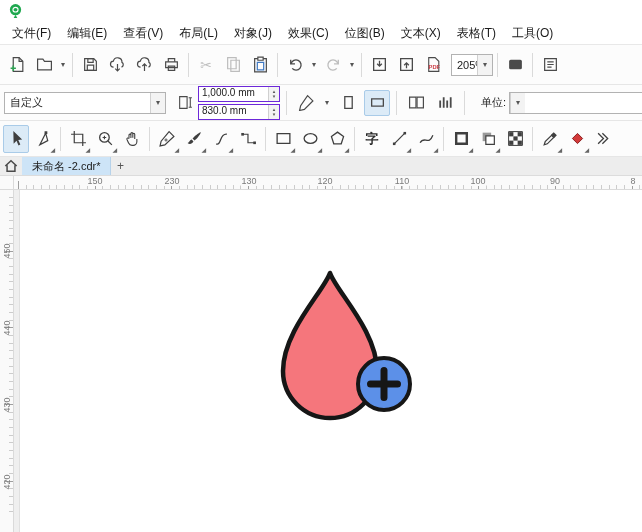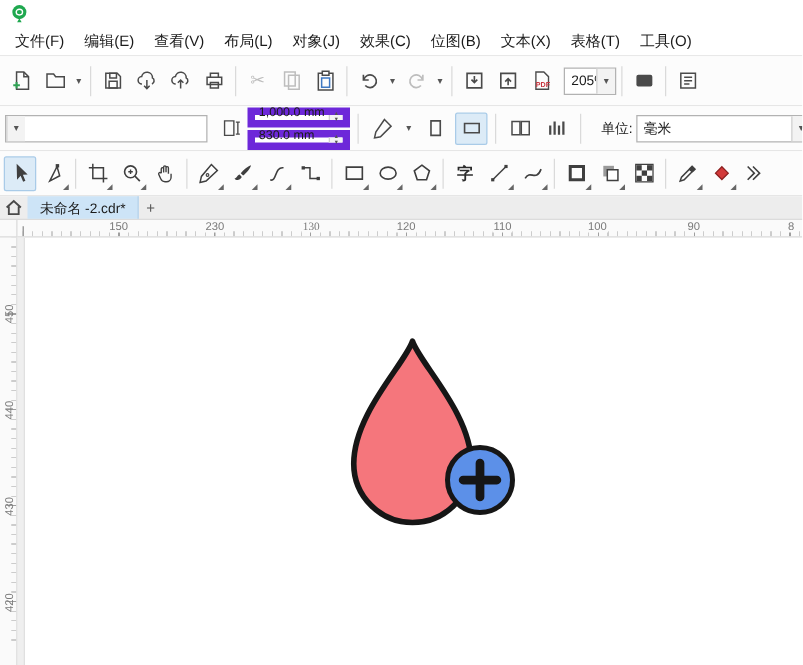--- a/index.html
+++ b/index.html
@@ -23,21 +23,21 @@
 .sep{width:1px;height:24px;background:#dadada;margin:0 3px;flex:0 0 auto}
 .car{font-size:8px;color:#555;width:10px;text-align:center;flex:0 0 auto}
 .glyph{font-size:14px}
 .combo{height:22px;border:1px solid #b2b2b2;background:#fff;display:flex;align-items:center;font-size:11px;color:#1b1b1b;flex:0 0 auto}
 .combo .cval{flex:1;padding:0 5px;white-space:nowrap;overflow:hidden}
 .combo .cbtn{width:15px;height:100%;display:flex;align-items:center;justify-content:center;border-left:1px solid #d0d0d0;background:#f3f3f3}
 .combo.preset{width:162px;margin-right:6px}
 .combo.zoomc{width:42px;margin-left:4px}
 .combo.unitsc{width:140px}
 .numcol{display:flex;flex-direction:column;gap:2px;flex:0 0 auto}
-.numfield{width:82px;height:16px;border:6px solid #6d28d9;background:#fff;display:flex;align-items:flex-end;font-size:10px;color:#1b1b1b}
+.numfield{width:82px;height:16px;border:1px solid #6d28d9;background:#fff;display:flex;align-items:flex-start;font-size:10px;color:#1b1b1b}
 .numfield .nval{flex:1;padding:0 3px;white-space:nowrap;overflow:hidden}
 .spin{display:flex;flex-direction:column;width:11px;border-left:1px solid #d0d0d0;background:#f3f3f3;height:100%;align-items:center;justify-content:center}
 .spin i{font-style:normal;font-size:5px;line-height:5px;color:#555}
 .plabel{font-size:11px;color:#1b1b1b;margin:0 0 0 10px;white-space:nowrap}
 .house{width:22px;height:19px;display:flex;align-items:center;justify-content:center}
 .tab{height:32px;display:flex;align-items:center;background:#cde4f7;border-right:1px solid #b6d2ea;padding:0 10px;font-size:11px;color:#1b1b1b;white-space:nowrap}
 .addtab{width:18px;height:19px;display:flex;align-items:center;justify-content:center;font-size:12px;color:#555}
 .corner{position:absolute;left:0;top:176px;width:14px;height:14px;background:#fafafa;border-right:1px solid #dadada;border-bottom:1px solid #dadada;z-index:3}
 .rulerh{position:absolute;left:14px;right:0;top:176px;height:14px;background:#fafafa;border-bottom:1px solid #dadada;z-index:2;
  background-image:repeating-linear-gradient(90deg,#9e9e9e 0 1px,transparent 1px 76.7px),repeating-linear-gradient(90deg,#cccccc 0 1px,transparent 1px 7.67px);
@@ -186,20 +186,21 @@
     <span class="ico">
       <svg class="icon" viewBox="0 0 16 16" fill="none" stroke="currentColor" stroke-width="1.2">
           <rect x="2.5" y="2.5" width="11" height="11"></rect>
           <path d="M5 5.5h6M5 8h6M5 10.5h4"></path>
         </svg>
     </span>
   </div>
 
   <div class="row propbar">
     <div class="combo preset">
+      <span class="cval">自定义</span>
       <span class="cbtn">
           <span class="car">▾</span>
         </span>
     </div>
     <span class="ico" style="width:20px">
       <svg class="icon" viewBox="0 0 16 16" fill="none" stroke="currentColor" stroke-width="1.1">
           <rect x="2.5" y="2.5" width="7" height="11"></rect>
           <path d="M12.5 3.5v9M11 3.5h3M11 12.5h3"></path>
         </svg>
     </span>
@@ -244,21 +245,20 @@
         </svg>
     </span>
     <span class="ico">
       <svg class="icon" viewBox="0 0 16 16" fill="none" stroke="currentColor" stroke-width="1.8">
           <path d="M3 13V6M6.3 13V3M9.6 13V6M12.9 13V3"></path>
         </svg>
     </span>
     <span class="sep"></span>
     <span class="plabel">单位:</span>
     <div class="combo unitsc">
-      <span class="cval">毫米</span>
       <span class="cbtn">
           <span class="car">▾</span>
         </span>
     </div>
 
   </div>
 
   <div class="row toolbox">
     <span class="tool sel">
       <svg class="icon" viewBox="0 0 16 16">
@@ -412,21 +412,21 @@
     <div class="tab">
       <span>未命名 -2.cdr*</span>
     </div>
     <span class="addtab">+</span>
   </div>
 
   <div class="corner"></div>
   <div class="rulerh">
       <span class="rh-label" style="left: 81px;">150</span>
       <span class="rh-label" style="left: 158px;">230</span>
-      <span class="rh-label" style="left: 235px; font-family: Liberation Serif, serif;">130</span>
+      <span class="rh-label" style="left: 235px;">130</span>
       <span class="rh-label" style="left: 311px;">120</span>
       <span class="rh-label" style="left: 388px;">110</span>
       <span class="rh-label" style="left: 464px;">100</span>
       <span class="rh-label" style="left: 541px;">90</span>
       <span class="rh-label" style="left: 619px;">8</span>
     </div>
   <div class="rulerv">
       <span class="rv-label" style="top: 55px;">450</span>
       <span class="rv-label" style="top: 132px;">440</span>
       <span class="rv-label" style="top: 209px;">430</span>

